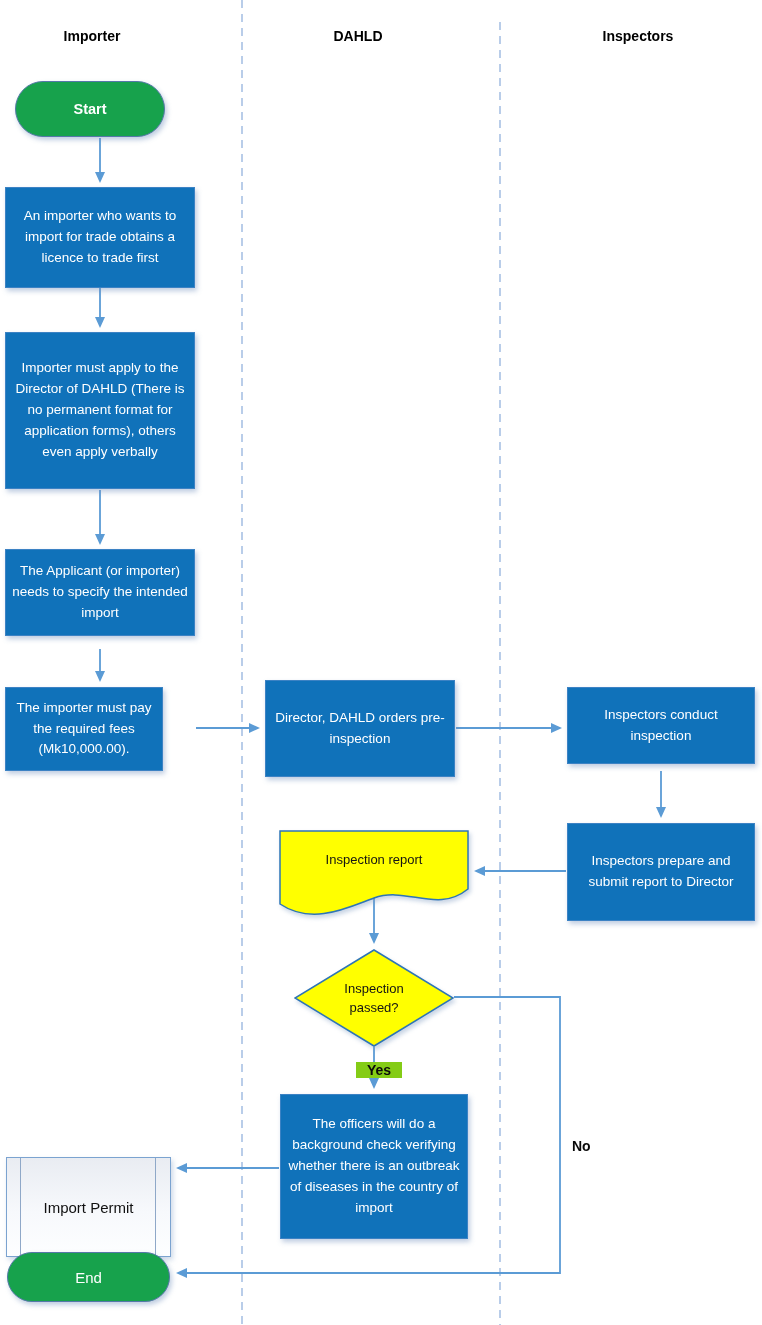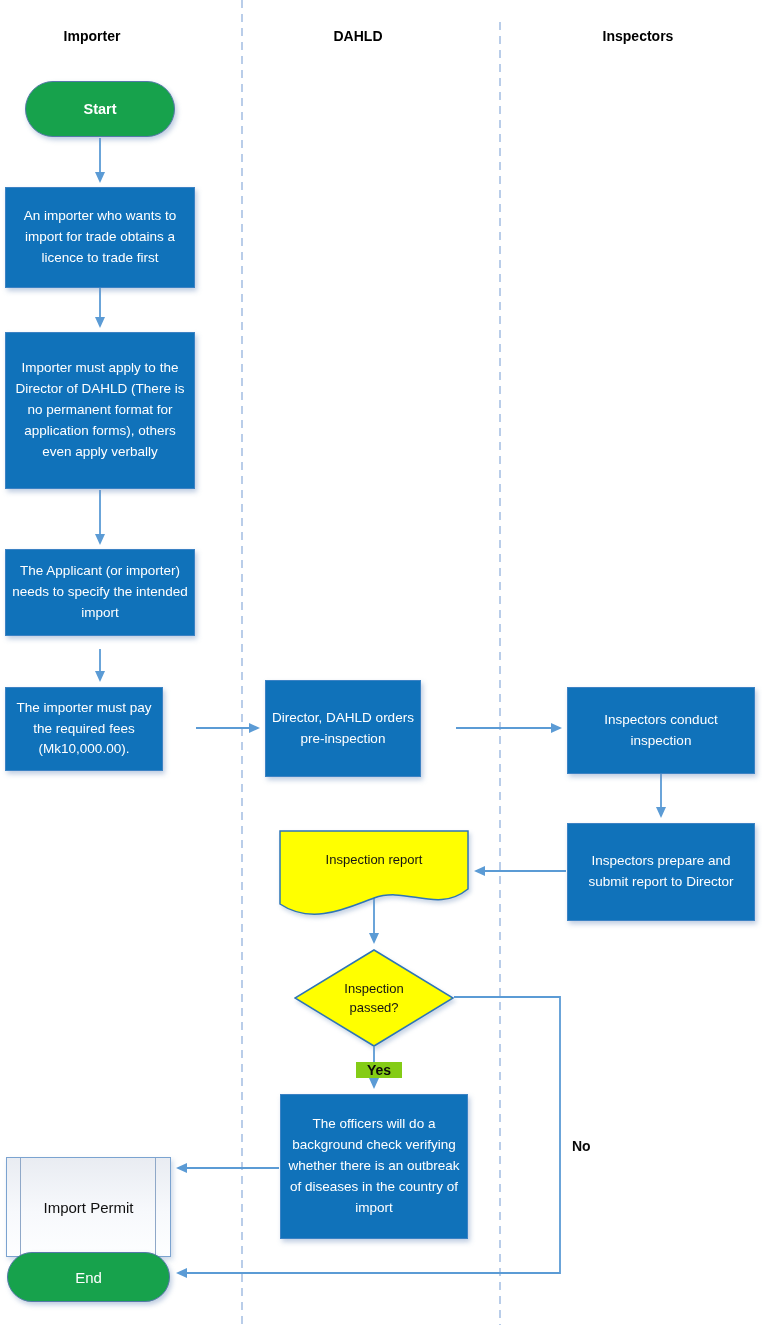--- a/index.html
+++ b/index.html
@@ -74,52 +74,52 @@
       <path d="M279 1168 L178 1168" marker-end="url(#arrow)"></path>
       <path d="M88 1218 L88 1245" marker-end="url(#arrow)"></path>
       <path d="M454 997 L560 997 L560 1273 L178 1273" marker-end="url(#arrow)"></path>
     </g>
   </svg>
 
   <div class="lane-header" style="left:22px;">Importer</div>
   <div class="lane-header" style="left:288px;">DAHLD</div>
   <div class="lane-header" style="left:568px;">Inspectors</div>
 
-  <div class="node terminator start" style="left:25px;top:81px;width:150px;height:56px;">Start</div>
+  <div class="node terminator start" style="left:15px;top:81px;width:150px;height:56px;">Start</div>
 
   <div class="node process" style="left:5px;top:187px;width:190px;height:101px;">An importer who wants to import for trade obtains a licence to trade first</div>
 
   <div class="node process" style="left:5px;top:332px;width:190px;height:157px;">Importer must apply to the Director of DAHLD (There is no permanent format for application forms), others even apply verbally</div>
 
   <div class="node process" style="left:5px;top:549px;width:190px;height:87px;">The Applicant (or importer) needs to specify the intended import</div>
 
   <div class="node process" style="left:5px;top:687px;width:158px;height:84px;">The importer must pay the required fees (Mk10,000.00).</div>
 
-  <div class="node process" style="left:265px;top:680px;width:156px;height:97px;">Director, DAHLD orders pre-inspection</div>
+  <div class="node process" style="left:265px;top:680px;width:190px;height:97px;">Director, DAHLD orders pre-inspection</div>
 
   <div class="node shape-node" style="left:279px;top:830px;width:190px;height:88px;">
     <svg width="190" height="88" viewBox="0 0 190 88">
       <path d="M1 1 H189 V59 C158 84 128 56 95 68 C70 77 34 96 1 74 Z" fill="#FFFF00" stroke="#2E75B6" stroke-width="1.5"></path>
     </svg>
     <div class="shape-label" style="top:8px;height:44px;">Inspection report</div>
   </div>
 
   <div class="node shape-node" style="left:294px;top:949px;width:160px;height:98px;">
     <svg width="160" height="98" viewBox="0 0 160 98">
       <polygon points="80,1 159,49 80,97 1,49" fill="#FFFF00" stroke="#2E75B6" stroke-width="1.5"></polygon>
     </svg>
     <div class="shape-label" style="top:0;bottom:0;padding:0 34px;">Inspection passed?</div>
   </div>
 
   <div class="node process" style="left:280px;top:1094px;width:188px;height:145px;">The officers will do a background check verifying whether there is an outbreak of diseases in the country of import</div>
 
   <div class="edge-label on-line" style="left:356px;top:1062px;width:38px;">Yes</div>
   <div class="edge-label" style="left:572px;top:1138px;width:30px;text-align:left;">No</div>
 
-  <div class="node process" style="left:567px;top:687px;width:188px;height:87px;">Inspectors conduct inspection</div>
+  <div class="node process" style="left:567px;top:687px;width:188px;height:77px;">Inspectors conduct inspection</div>
 
   <div class="node process" style="left:567px;top:823px;width:188px;height:98px;">Inspectors prepare and submit report to Director</div>
 
   <div class="node permit" style="left:6px;top:1117px;width:165px;height:100px;margin-top:40px;">Import Permit</div>
 
   <div class="node terminator end" style="left:7px;top:1252px;width:163px;height:50px;">End</div>
 
 </div>
 
 </body></html>

